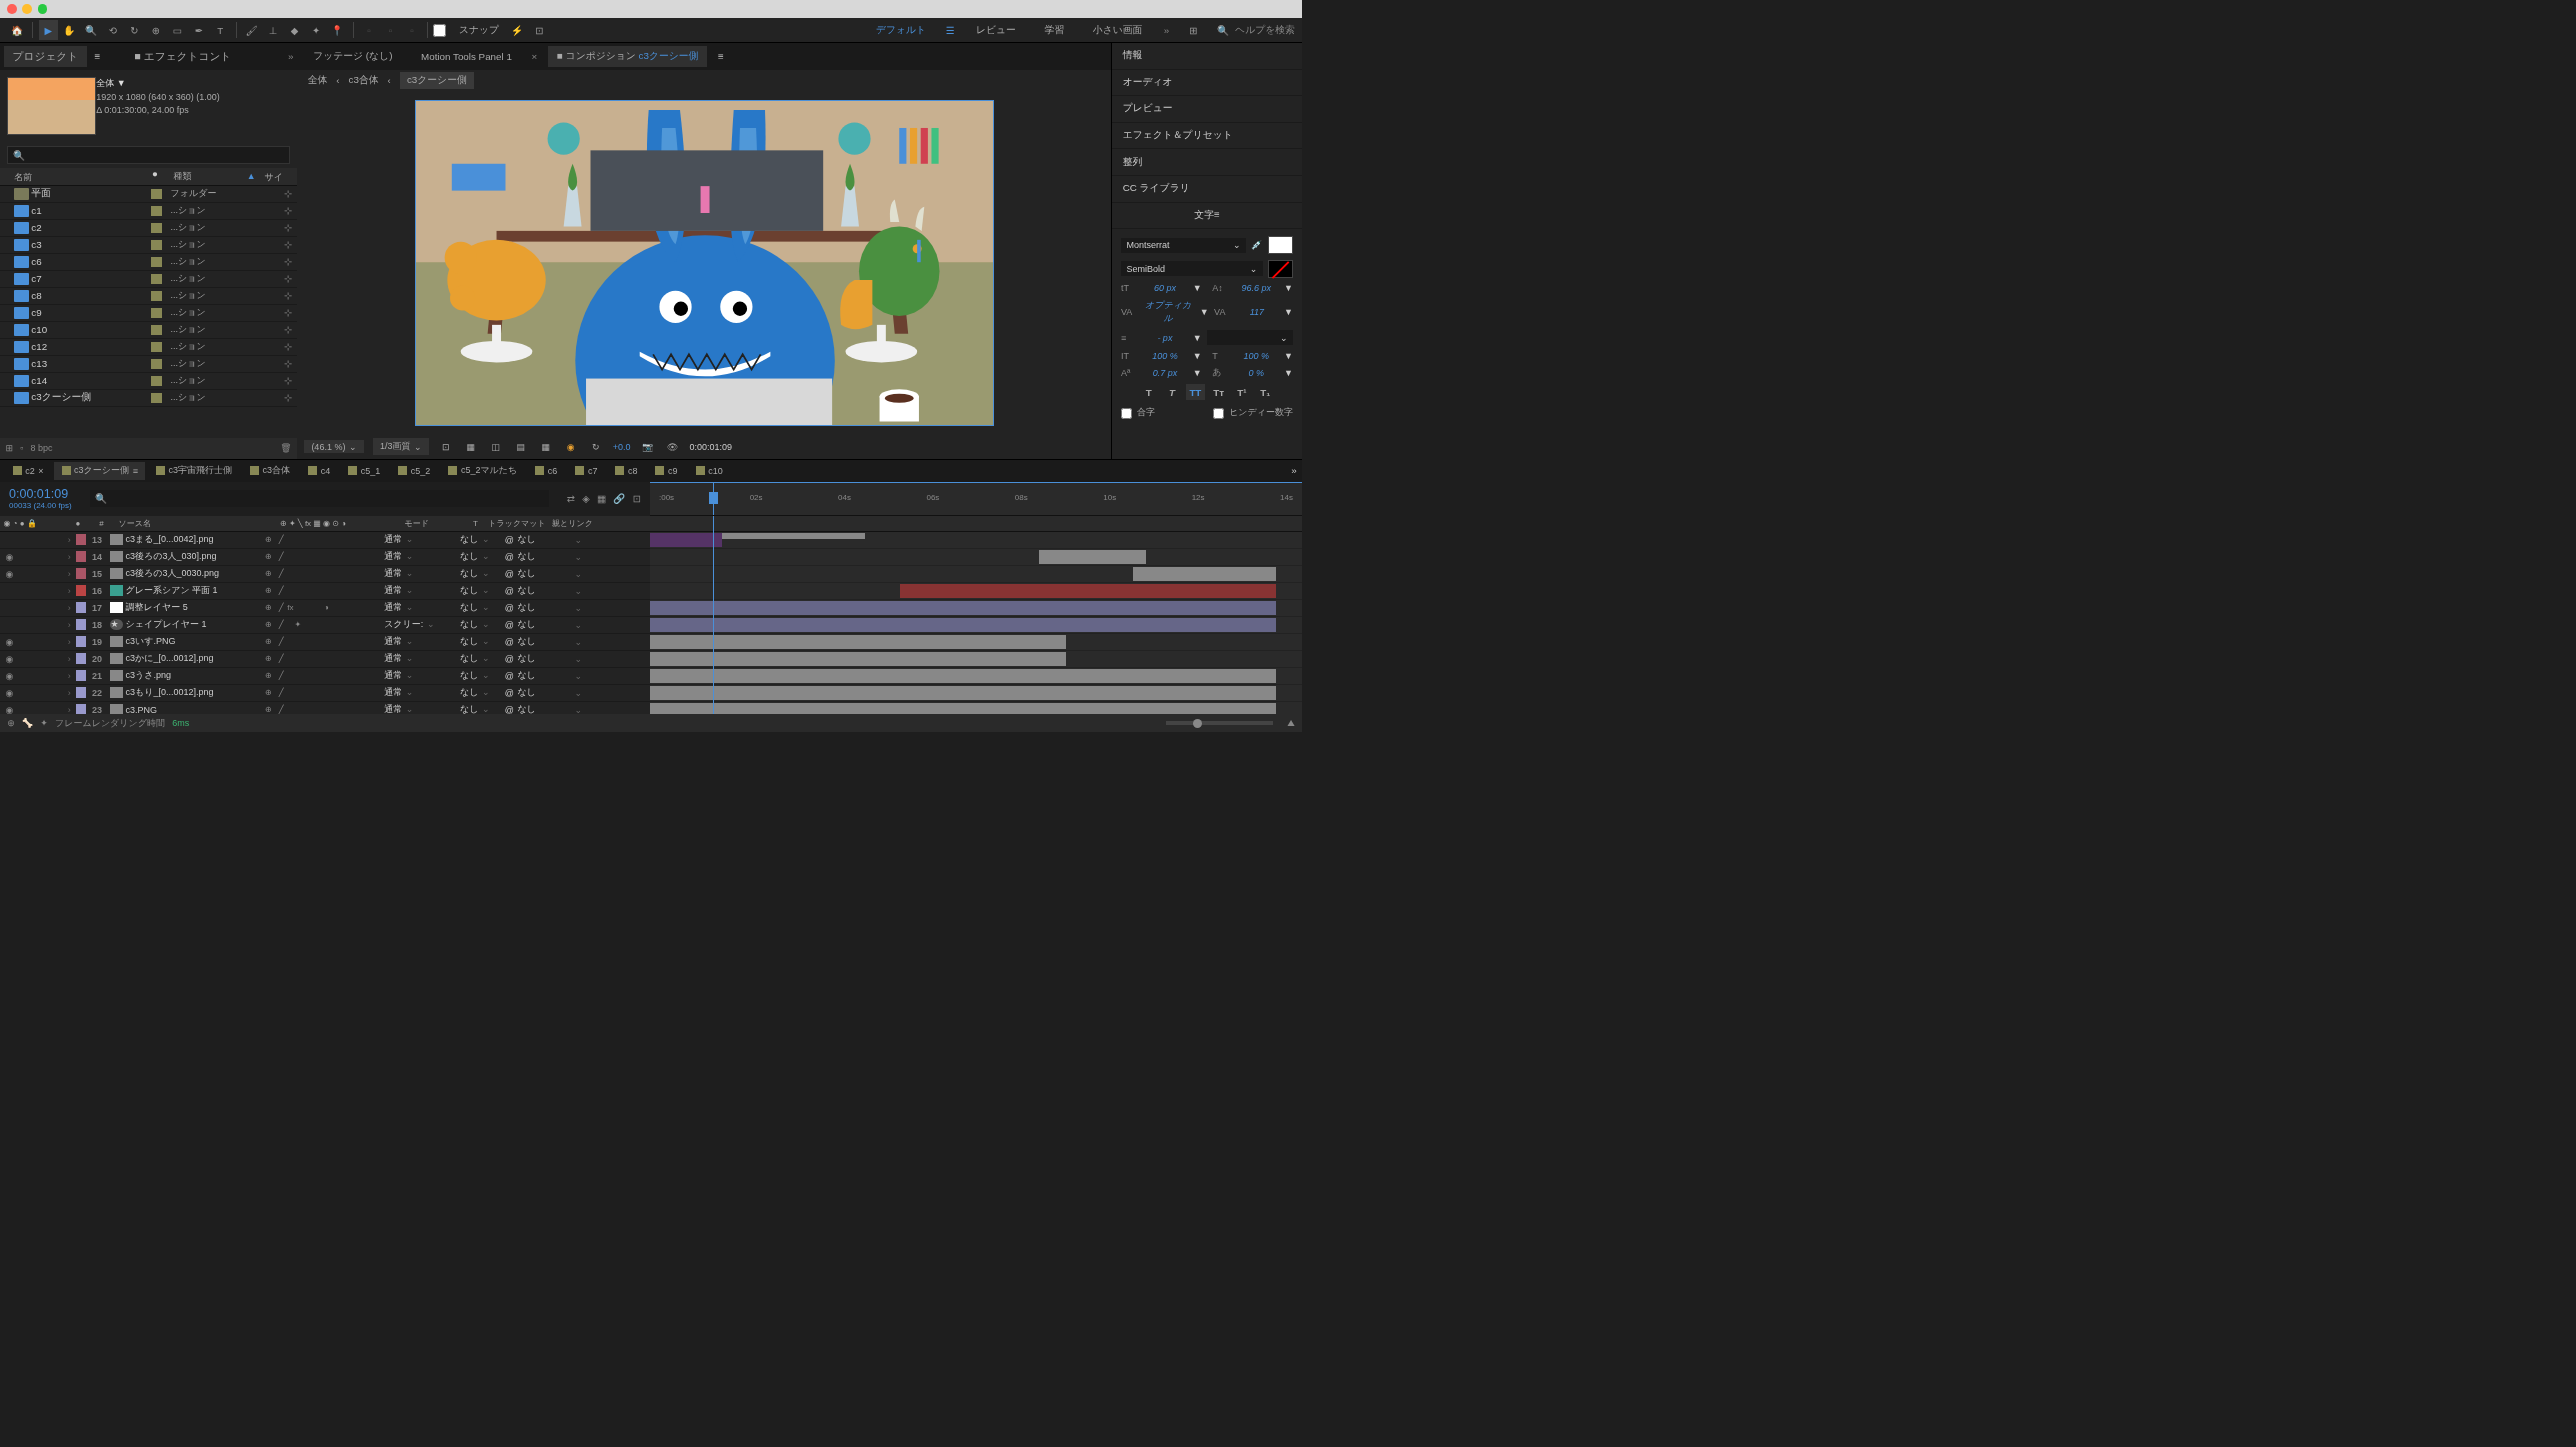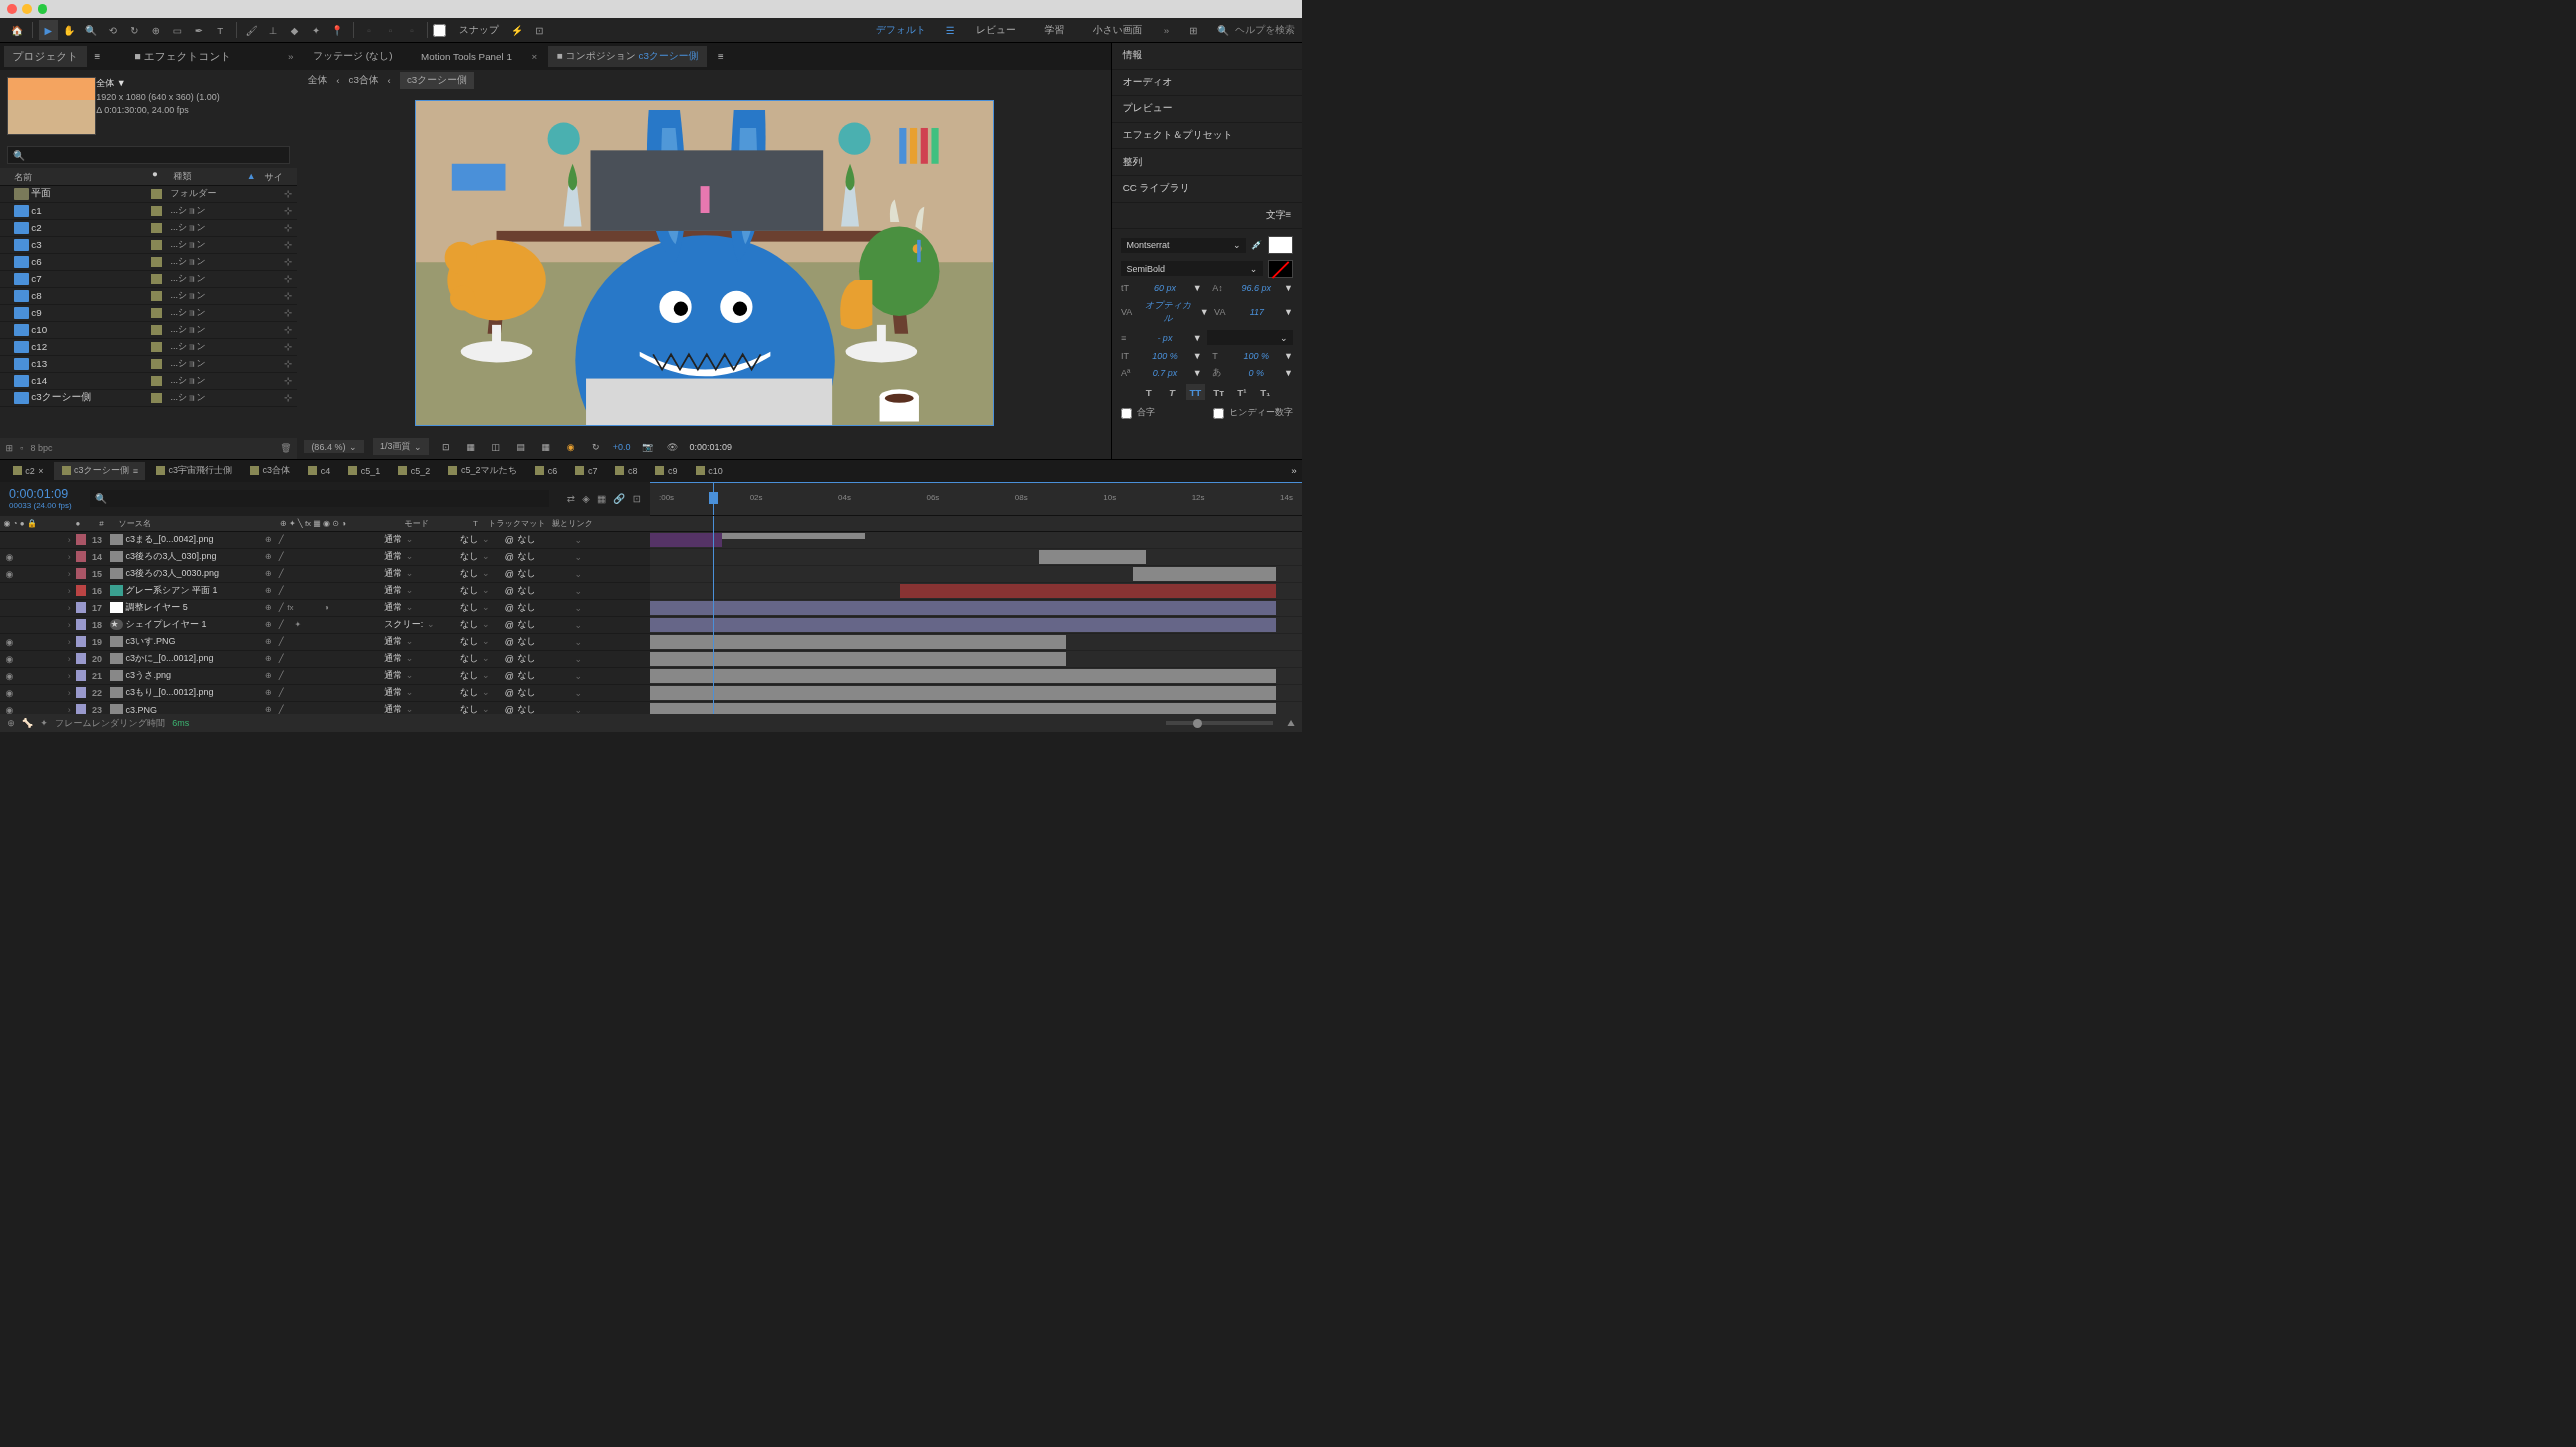--- a/index.html
+++ b/index.html
@@ -404,21 +404,21 @@
           <rect x="195" y="55" width="260" height="90" fill="#4a5058"></rect>
 
           <rect x="318" y="95" width="10" height="30" fill="#e878b0"></rect>
 
           <rect x="40" y="70" width="60" height="30" fill="#4a90d9"></rect>
         </svg>
       </div>
     </div>
     <div class="viewer-footer">
       <div class="vf-dropdown">
-          <span>(86.4 %)</span> 
+          <span>(46.1 %)</span> 
           <span>⌄</span>
         </div>
       <div class="vf-dropdown">
           <span>1/3画質</span> 
           <span>⌄</span>
         </div>
       <div class="vf-icon">⊡</div>
       <div class="vf-icon">▦</div>
       <div class="vf-icon">◫</div>
       <div class="vf-icon">▤</div>
@@ -434,21 +434,21 @@
 
   <div class="right-panel">
     <div id="rp-sections">
         <div class="rp-section">情報</div>
         <div class="rp-section">オーディオ</div>
         <div class="rp-section">プレビュー</div>
         <div class="rp-section">エフェクト＆プリセット</div>
         <div class="rp-section">整列</div>
         <div class="rp-section">CC ライブラリ</div>
       </div>
-    <div class="rp-section" style="justify-content:flex-end">
+    <div class="rp-section" style="justify-content:center">
       <span>文字</span>
       <span>≡</span>
     </div>
     <div class="char-panel">
       <div class="char-row">
         <div class="char-dropdown">
             <span>Montserrat</span>
             <span>⌄</span>
           </div>
         <span>💉</span>

